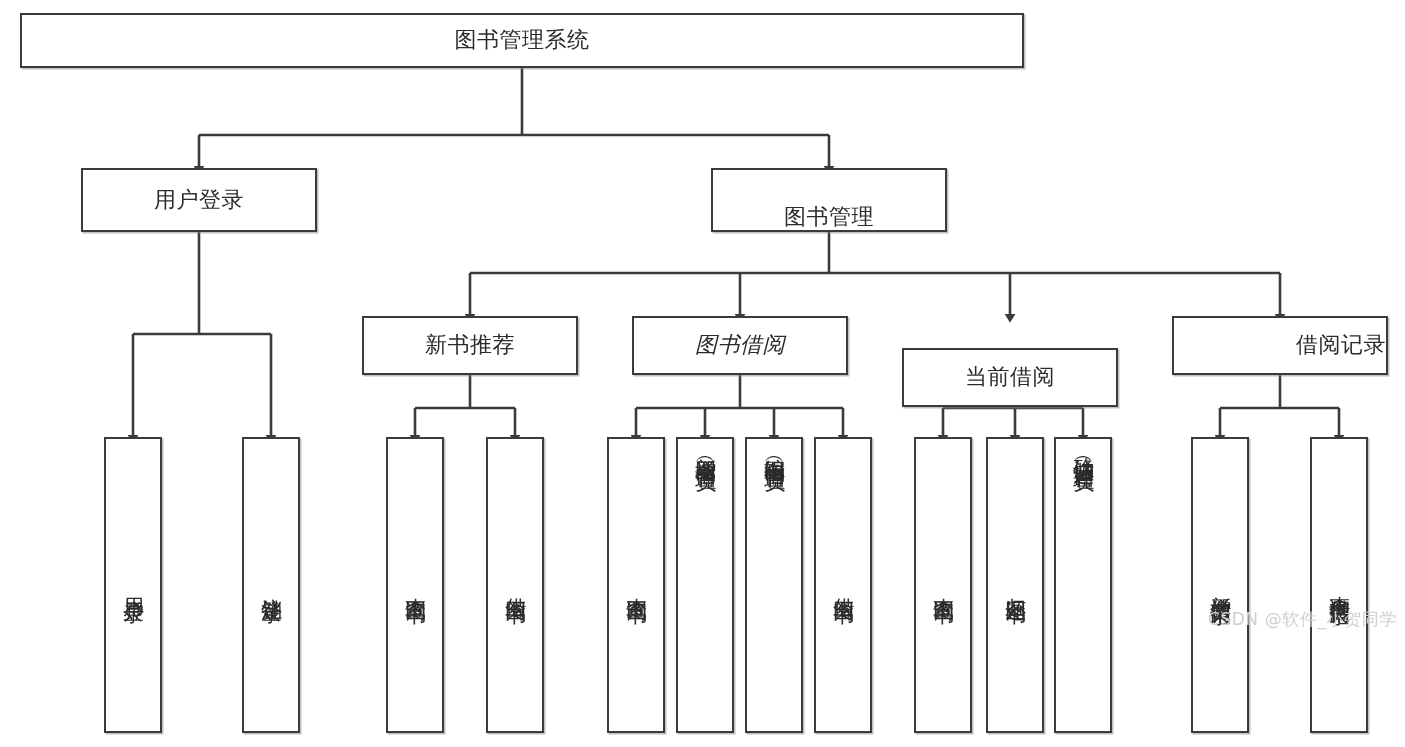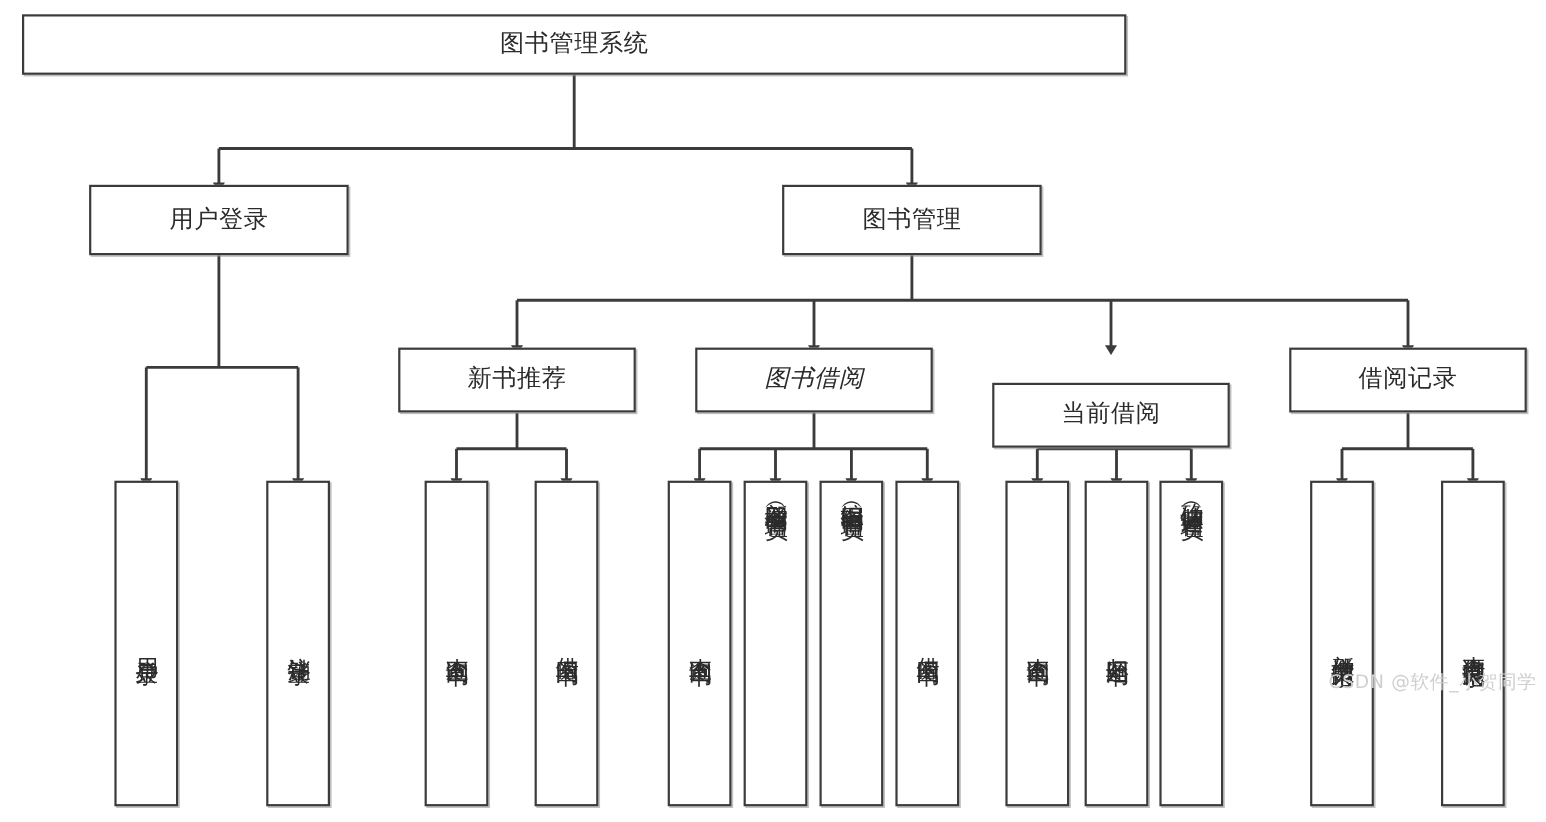--- a/index.html
+++ b/index.html
@@ -120,33 +120,33 @@
         <line x1="1339" y1="408" x2="1339" y2="436" stroke="#3b3b3b" stroke-width="2.6" marker-end="url(#arrowhead)"></line>
       </g>
   </svg>
   <div id="node-layer">
       <div class="node" style="left: 20px; top: 13px; width: 1004px; height: 55px;">
         <span class="node-label">图书管理系统</span>
       </div>
       <div class="node" style="left: 81px; top: 168px; width: 236px; height: 64px;">
         <span class="node-label">用户登录</span>
       </div>
-      <div class="node" style="left: 711px; top: 168px; width: 236px; height: 64px;">
+      <div class="node" style="left: 711px; top: 168px; width: 236px; height: 64px; align-items: flex-end;">
         <span class="node-label">图书管理</span>
       </div>
       <div class="node" style="left: 362px; top: 316px; width: 216px; height: 59px; align-items: center;">
         <span class="node-label">新书推荐</span>
       </div>
       <div class="node" style="left: 632px; top: 316px; width: 216px; height: 59px; font-style: italic;">
         <span class="node-label">图书借阅</span>
       </div>
       <div class="node" style="left: 902px; top: 316px; width: 216px; height: 59px; margin-top: 32px;">
         <span class="node-label">当前借阅</span>
       </div>
-      <div class="node" style="left: 1172px; top: 316px; width: 216px; height: 59px;">
+      <div class="node" style="left: 1172px; top: 316px; width: 216px; height: 59px; justify-content: flex-end;">
         <span class="node-label">借阅记录</span>
       </div>
       <div class="node vertical" style="left: 104px; top: 437px; width: 58px; height: 296px;">
         <span class="node-label">用户登录</span>
       </div>
       <div class="node vertical" style="left: 242px; top: 437px; width: 58px; height: 296px;">
         <span class="node-label">注销登录</span>
       </div>
       <div class="node vertical" style="left: 386px; top: 437px; width: 58px; height: 296px;">
         <span class="node-label">查询图书</span>

